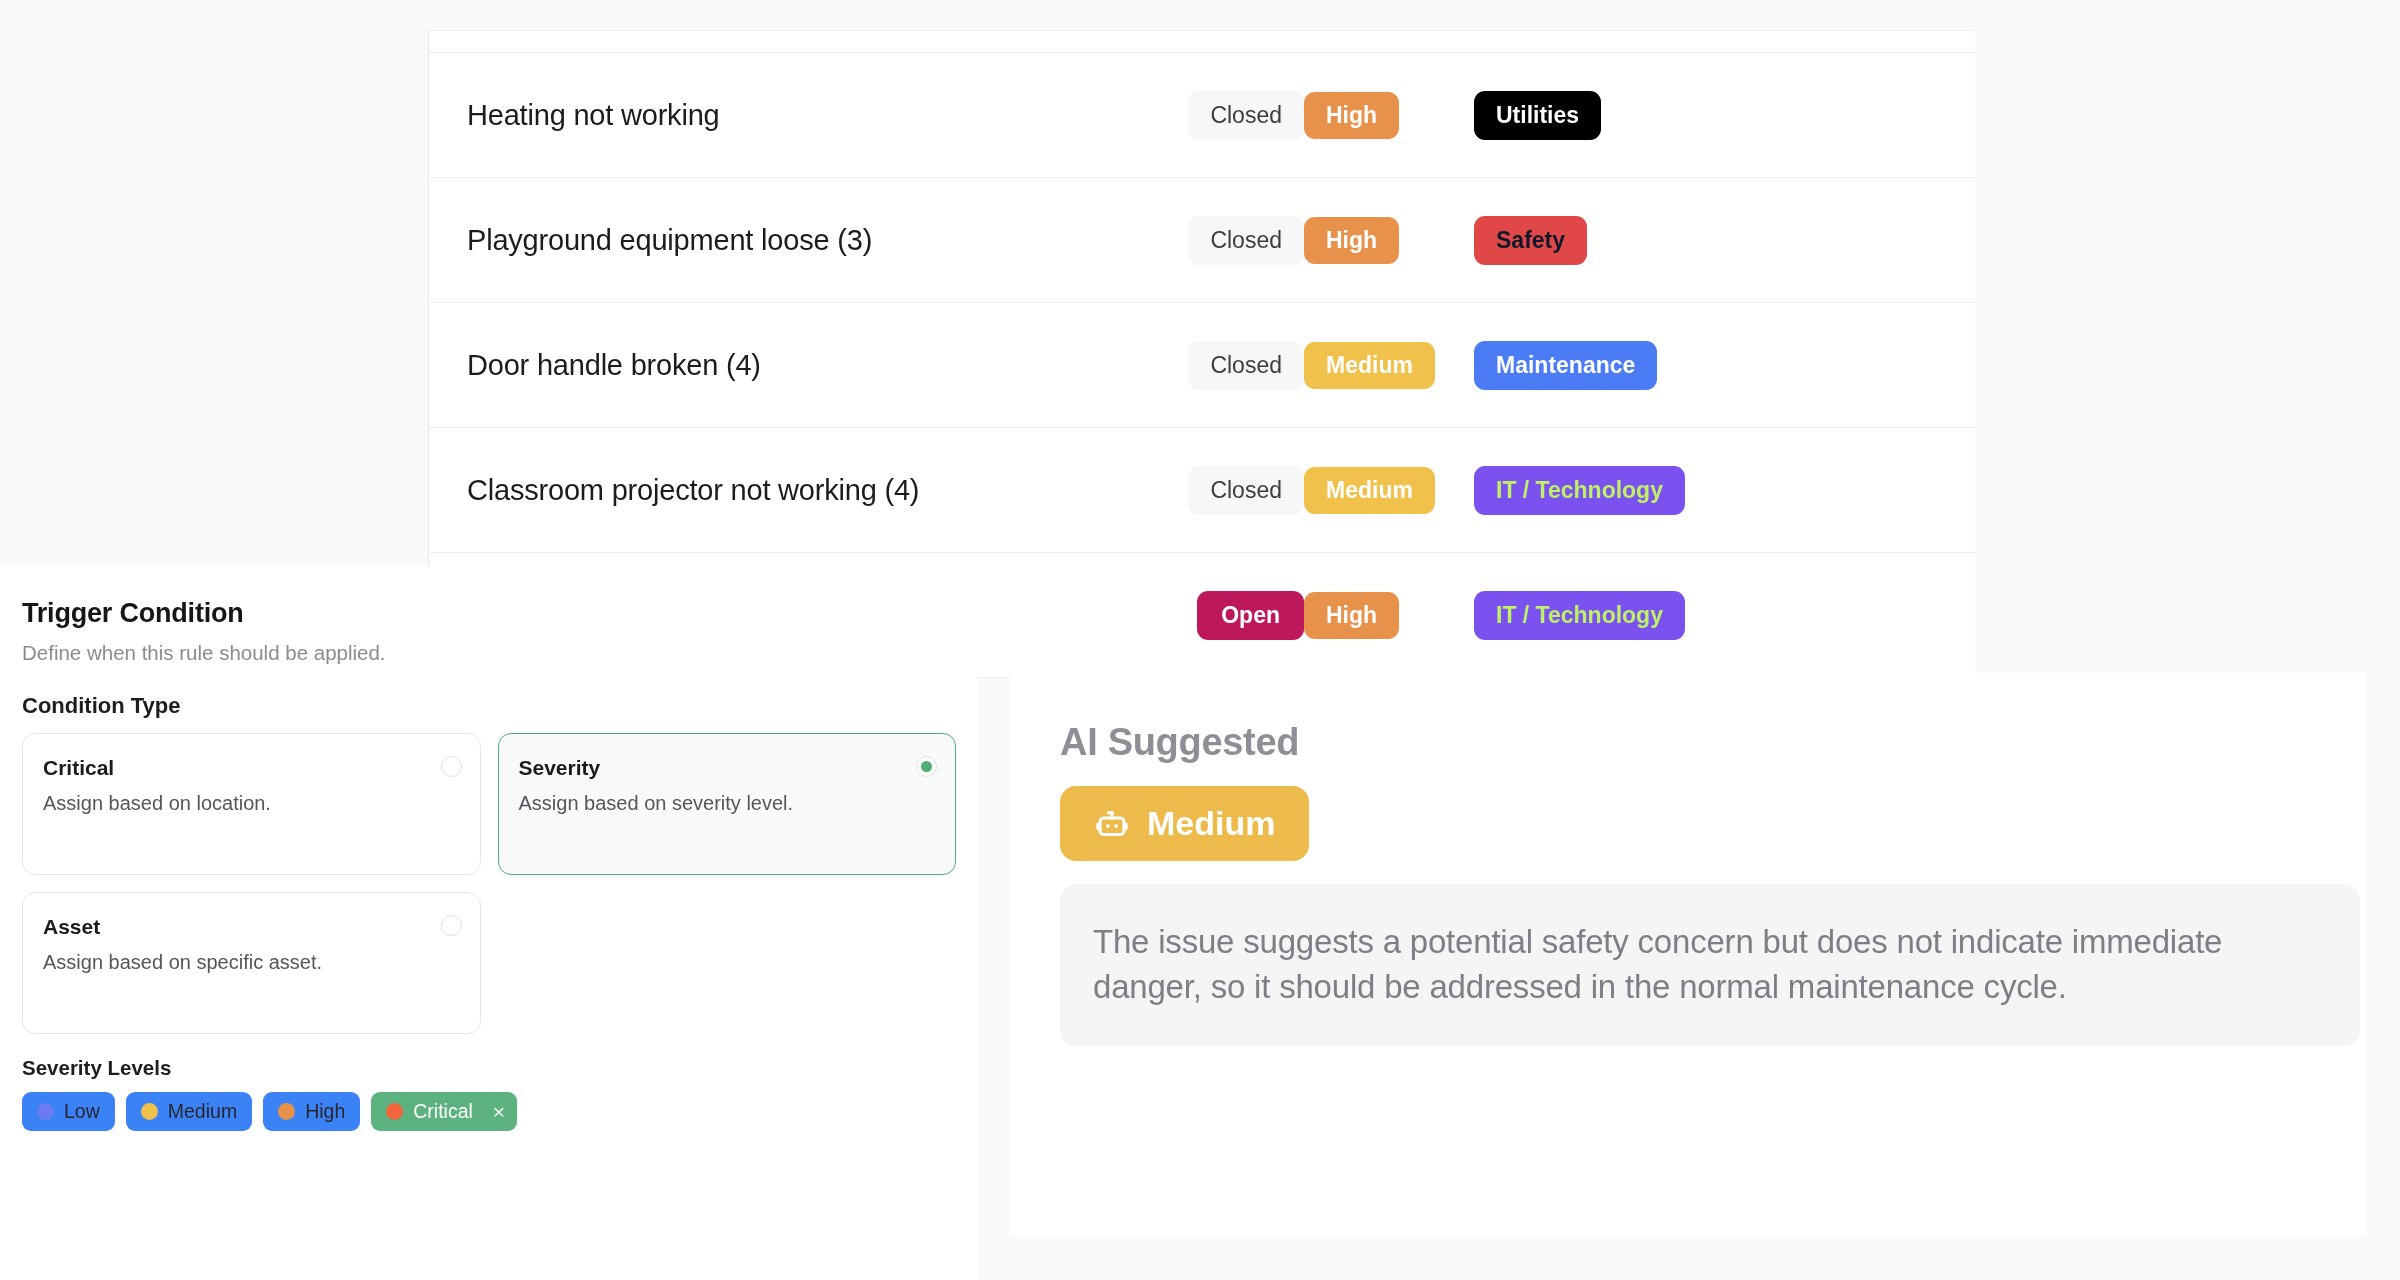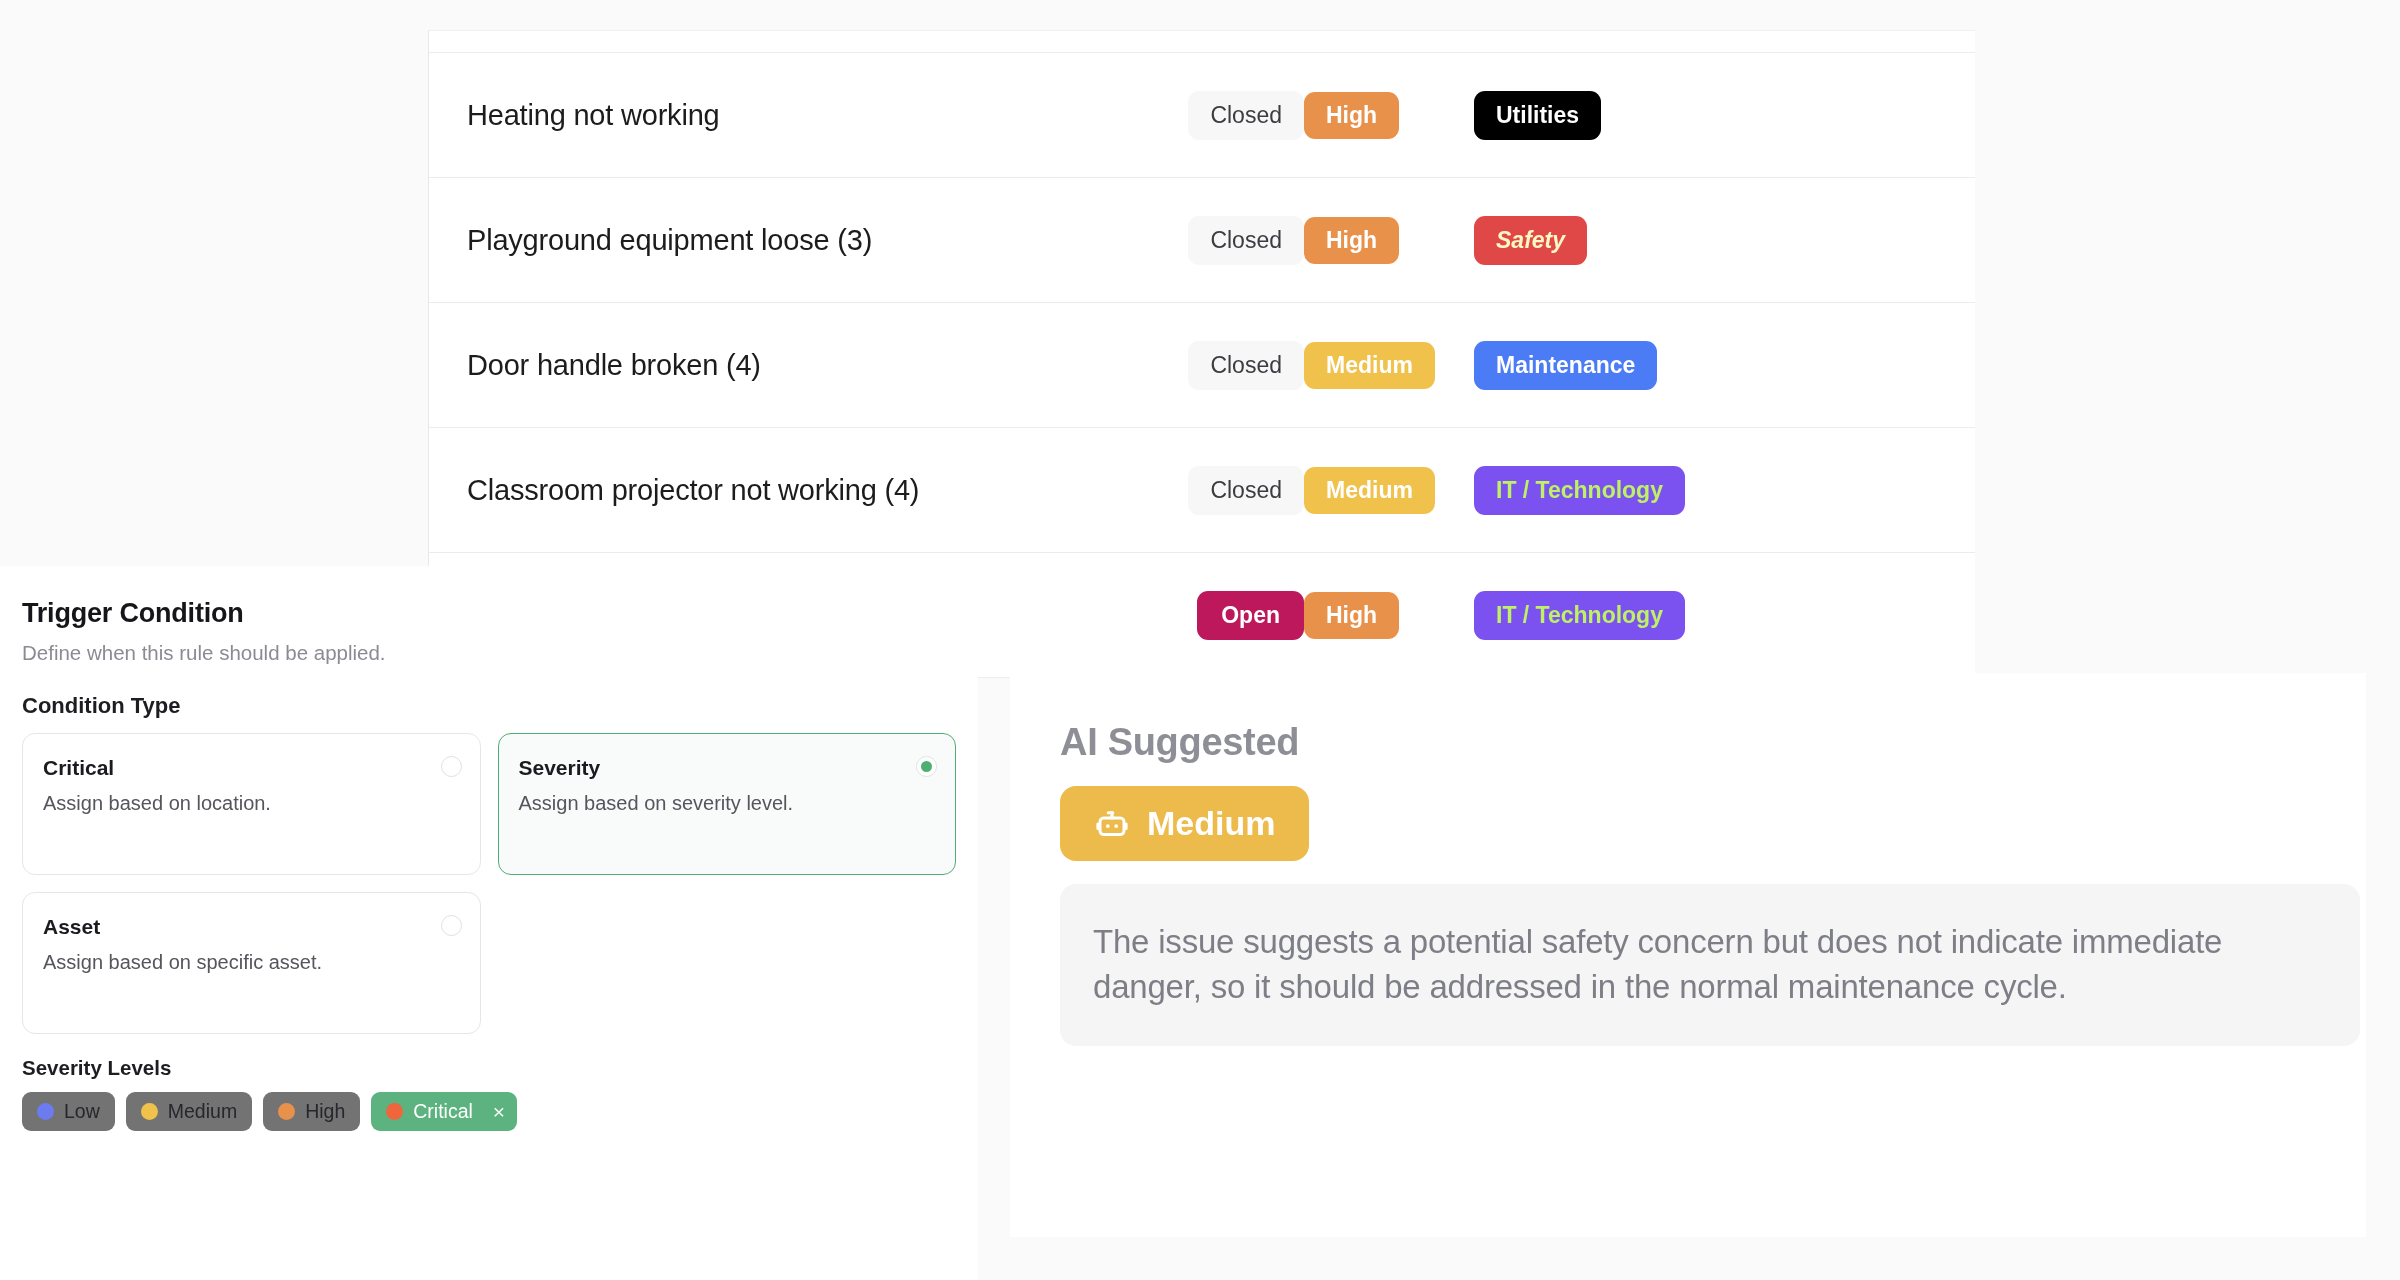--- a/index.html
+++ b/index.html
@@ -53,21 +53,21 @@
     background: #f7f7f8; color: #3c3c41;
     padding: 13px 22px; font-weight: 500; border-radius: 11px;
   }
   .chip.status-open {
     background: #be185d; color: #ffffff;
     padding: 13px 24px; border-radius: 11px; font-weight: 600;
   }
   .chip.sev-high   { background: #e8914a; color:#fff; padding: 12px 22px; border-radius: 11px;}
   .chip.sev-medium { background: #f0c14b; color:#fff; padding: 12px 22px; border-radius: 11px;}
   .chip.cat-utilities   { background:#000000; color:#fff; padding: 13px 22px; border-radius: 11px;}
-  .chip.cat-safety      { background:#e04848; color:#fef9c3; padding: 13px 22px; border-radius: 11px; font-style: italic;}
+  .chip.cat-safety      { background:#e04848; color:#0f172a; padding: 13px 22px; border-radius: 11px;}
   .chip.cat-maintenance { background:#4b7bf5; color:#fff; padding: 13px 22px; border-radius: 11px;}
   .chip.cat-it          { background:#7b52f0; color:#bef264; padding: 13px 22px; border-radius: 11px;}
 
   
   #trigger-panel {
     position: absolute;
     left: 0; top: 566px;
     width: 978px; height: 714px;
     background: #ffffff;
     padding: 32px 22px 0 22px;
@@ -122,21 +122,21 @@
   #sev-levels-label {
     margin-top: 22px;
     font-size: 20.5px; font-weight: 600; color: #1d1d22;
   }
   #sev-levels {
     margin-top: 12px;
     display: flex; gap: 11px; align-items: center;
   }
   .sev-chip {
     display: inline-flex; align-items: center; gap: 10px;
-    background: #737373; border-radius: 9px;
+    background: #3b82f6; border-radius: 9px;
     padding: 8px 15px; font-size: 19.5px; color: #26262c; font-weight: 500;
   }
   .sev-chip.active { background: #5cb37f; color: #ffffff; padding-right: 12px; }
   .dot { width: 17px; height: 17px; border-radius: 50%; flex: 0 0 auto; }
   .sev-x { margin-left: 10px; font-size: 21px; opacity: .95; line-height: 1; }
 
   
   #ai-panel {
     position: absolute;
     left: 1010px; top: 673px;

